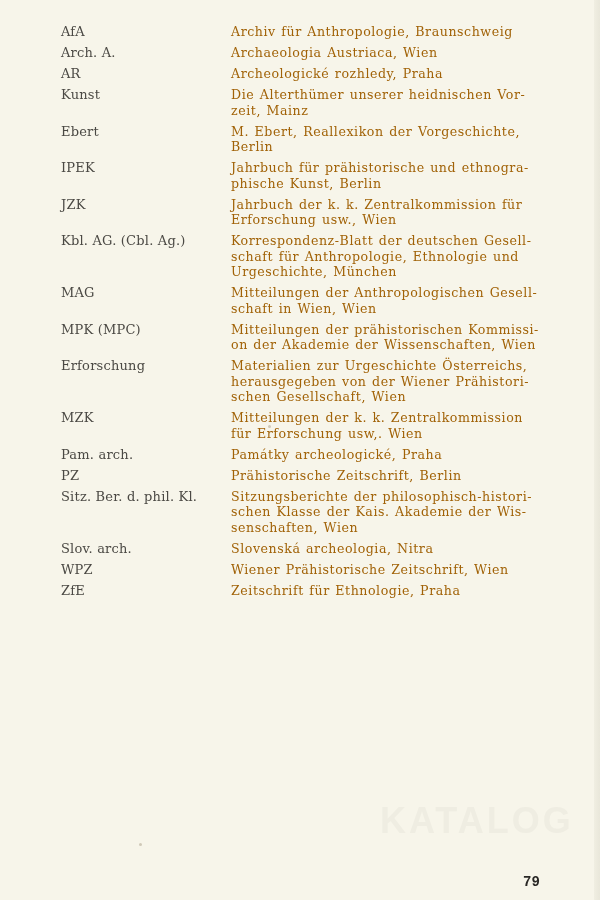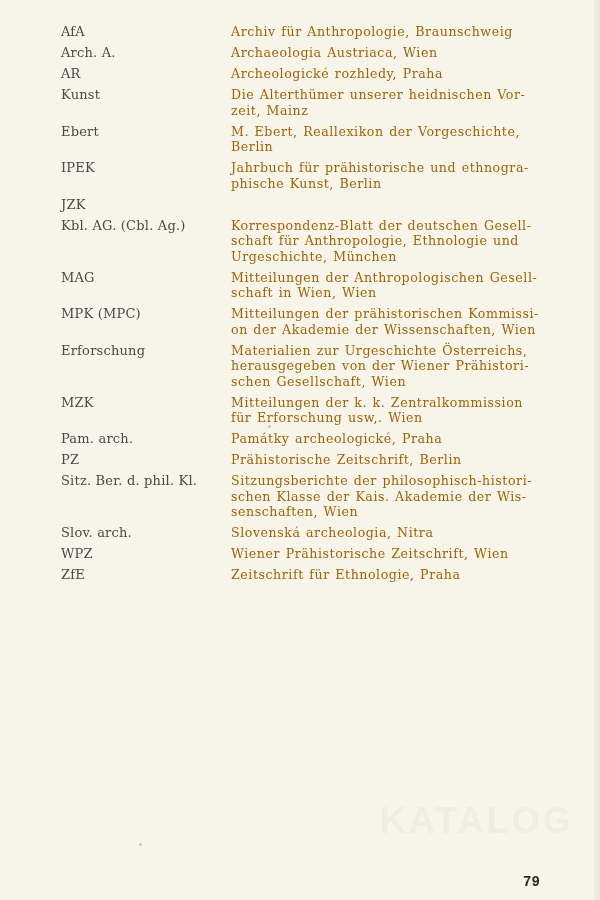--- a/index.html
+++ b/index.html
@@ -92,20 +92,22 @@
     <div class="desc">M. Ebert, Reallexikon der Vorgeschichte,
 Berlin</div>
   </div>
   <div class="entry">
     <div class="abbr">IPEK</div>
     <div class="desc">Jahrbuch für prähistorische und ethnogra-
 phische Kunst, Berlin</div>
   </div>
   <div class="entry">
     <div class="abbr">JZK</div>
+    <div class="desc">Jahrbuch der k. k. Zentralkommission für
+Erforschung usw., Wien</div>
   </div>
   <div class="entry">
     <div class="abbr">Kbl. AG. (Cbl. Ag.)</div>
     <div class="desc">Korrespondenz-Blatt der deutschen Gesell-
 schaft für Anthropologie, Ethnologie und
 Urgeschichte, München</div>
   </div>
   <div class="entry">
     <div class="abbr">MAG</div>
     <div class="desc">Mitteilungen der Anthropologischen Gesell-

